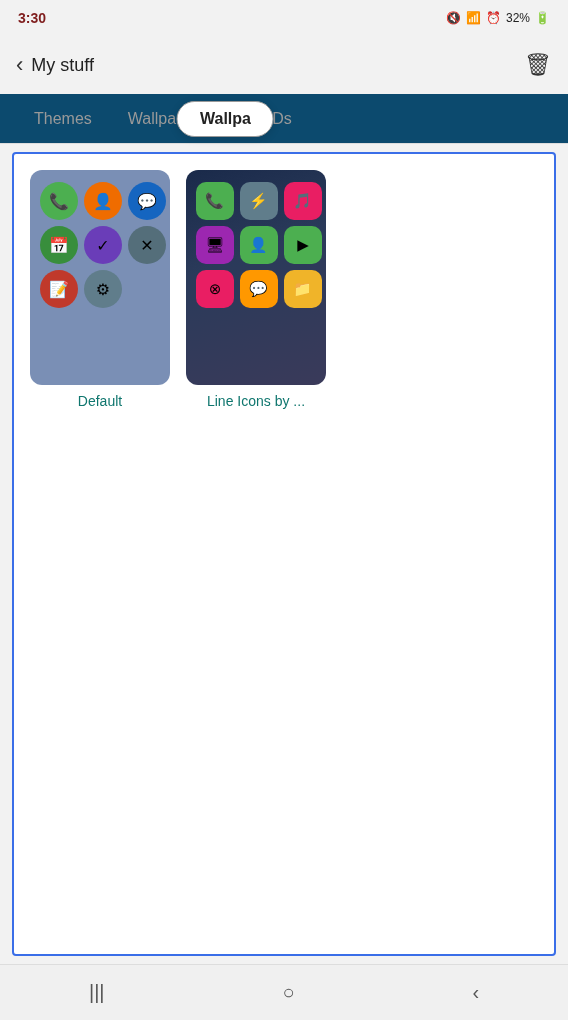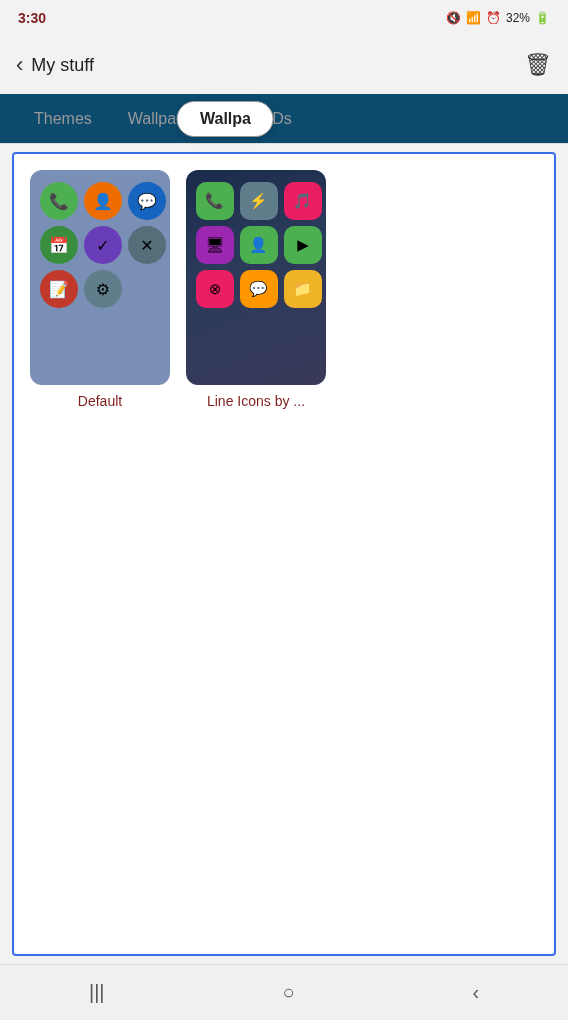--- a/index.html
+++ b/index.html
@@ -204,21 +204,21 @@
       height: 38px;
       border-radius: 10px;
       display: flex;
       align-items: center;
       justify-content: center;
       font-size: 15px;
     }
 
     .icon-set-label {
       font-size: 14px;
-      color: #7f1d1d;
+      color: #0f766e;
       text-align: center;
     }
 
     
     .bottom-nav {
       height: 56px;
       background: #f0f0f0;
       display: flex;
       align-items: center;
       justify-content: space-around;

